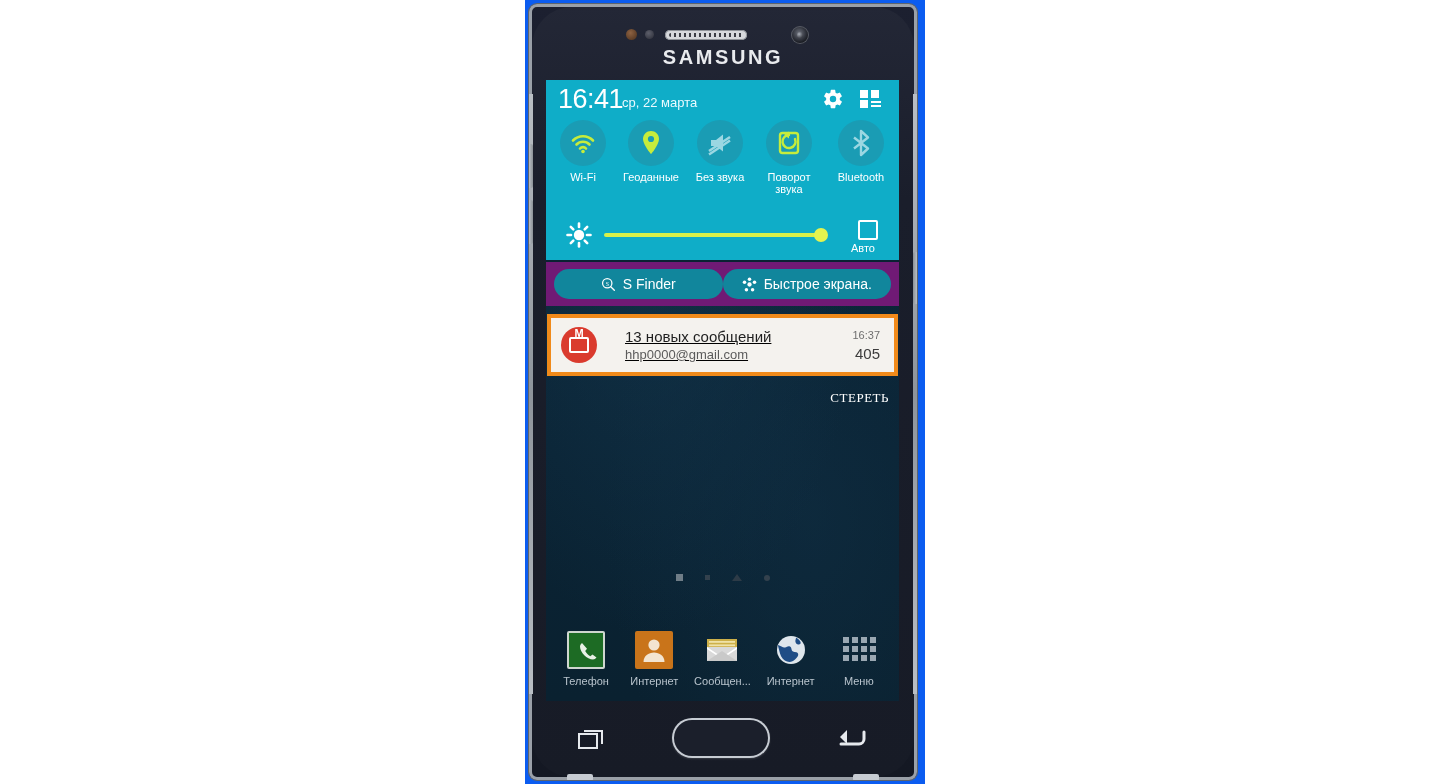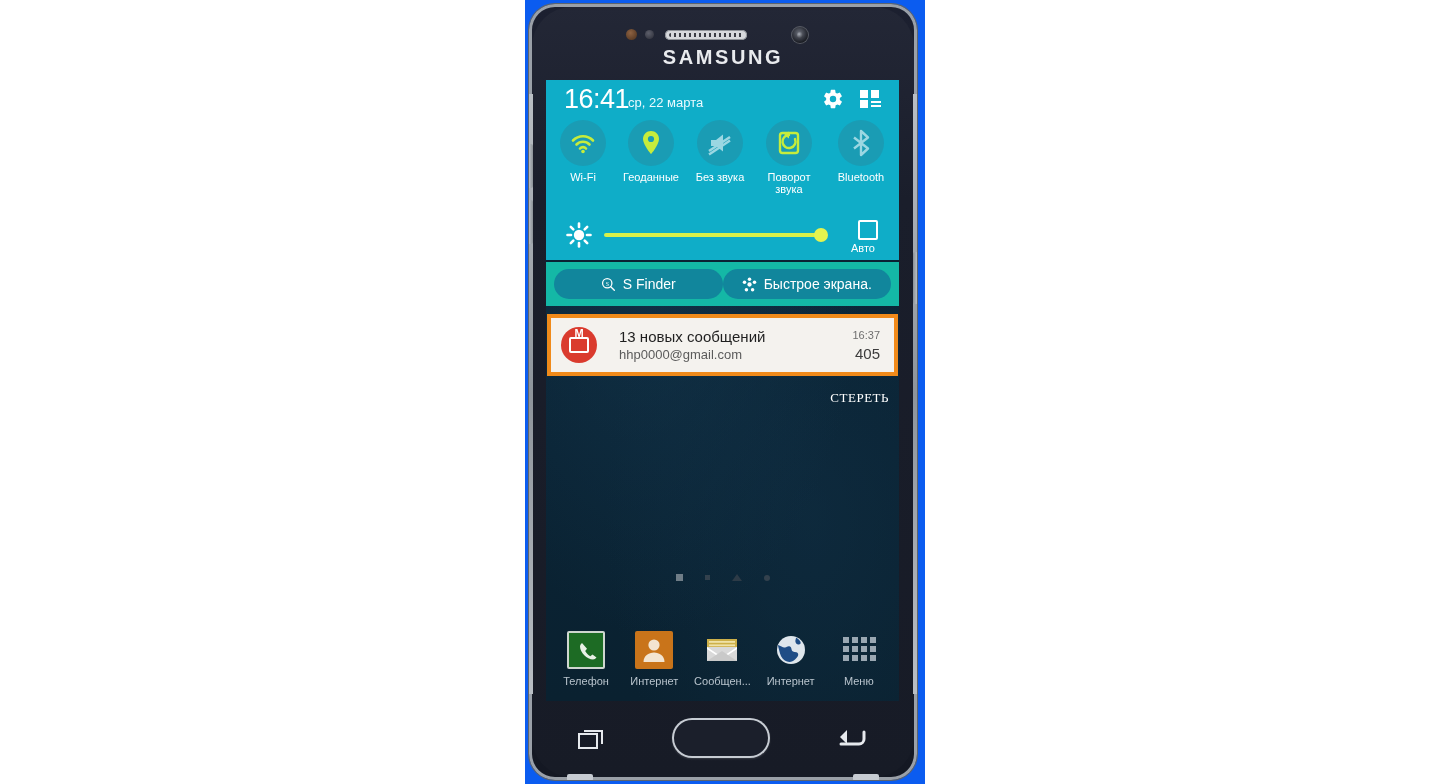--- a/index.html
+++ b/index.html
@@ -29,21 +29,21 @@
     background: #0b5cf0;
   }
 
   
   .phone {
     position: absolute;
     left: 529px;
     top: 4px;
     width: 388px;
     height: 776px;
-    border-radius: 26px;
+    border-radius: 8px;
     background: linear-gradient(180deg, #1c2030 0%, #171b27 40%, #141823 100%);
     box-shadow: inset 0 0 0 3px #9aa0a8, 0 0 0 1px #5d646d;
     overflow: hidden;
   }
   .phone-inner-bezel {
     position: absolute;
     left: 3px; top: 3px;
     width: 382px; height: 770px;
     border-radius: 40px;
     background: linear-gradient(180deg, #232736 0%, #1a1e2b 25%, #171b26 100%);
@@ -172,21 +172,20 @@
   
   .qs-panel {
     position: absolute;
     left: 0; top: 0;
     width: 353px;
     background: #0fadc8;
   }
   .qs-header {
     position: relative;
     height: 40px;
-    margin-left: 6px;
   }
   .qs-time {
     position: absolute;
     left: 12px; top: 4px;
     color: #ffffff;
     font-size: 27px;
     font-weight: 300;
     letter-spacing: -0.5px;
     font-family: "Liberation Sans", sans-serif;
   }
@@ -282,21 +281,21 @@
   
   .qs-divider {
     height: 2px;
     background: #0a2233;
   }
 
   
   .qs-finder {
     position: relative;
     height: 44px;
-    background: #14b8a6;
+    background: #701a75;
     display: flex;
     align-items: center;
     justify-content: space-around;
     padding: 0 8px;
   }
   .pill {
     height: 30px;
     border-radius: 15px;
     background: #11869c;
     display: flex;
@@ -349,22 +348,23 @@
     left: 0; top: 0;
     width: 100%; height: 100%;
     color: #ffffff;
     font-size: 11px;
     font-weight: bold;
     text-align: center;
     line-height: 13px;
   }
   .notif-text {
     flex: 1 1 auto;
-    padding-left: 22px;
+    padding-left: 28px;
     min-width: 0;
+    text-decoration: underline;
   }
   .notif-title {
     color: #1f1f1f;
     font-size: 15px;
     line-height: 19px;
     font-family: "Liberation Sans", sans-serif;
   }
   .notif-sub {
     color: #5b5b5b;
     font-size: 13px;

